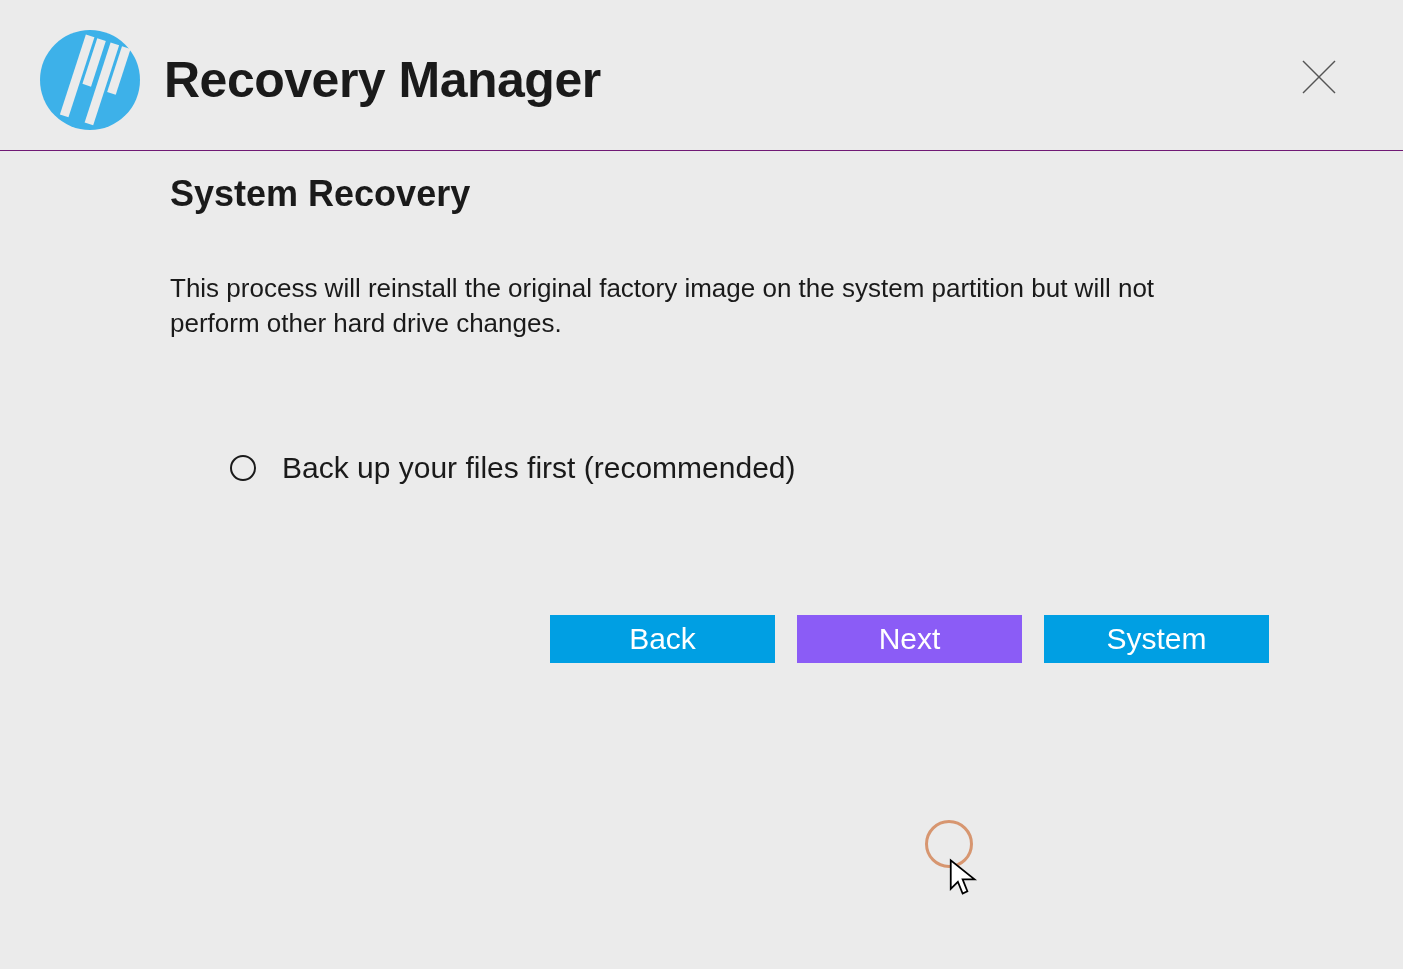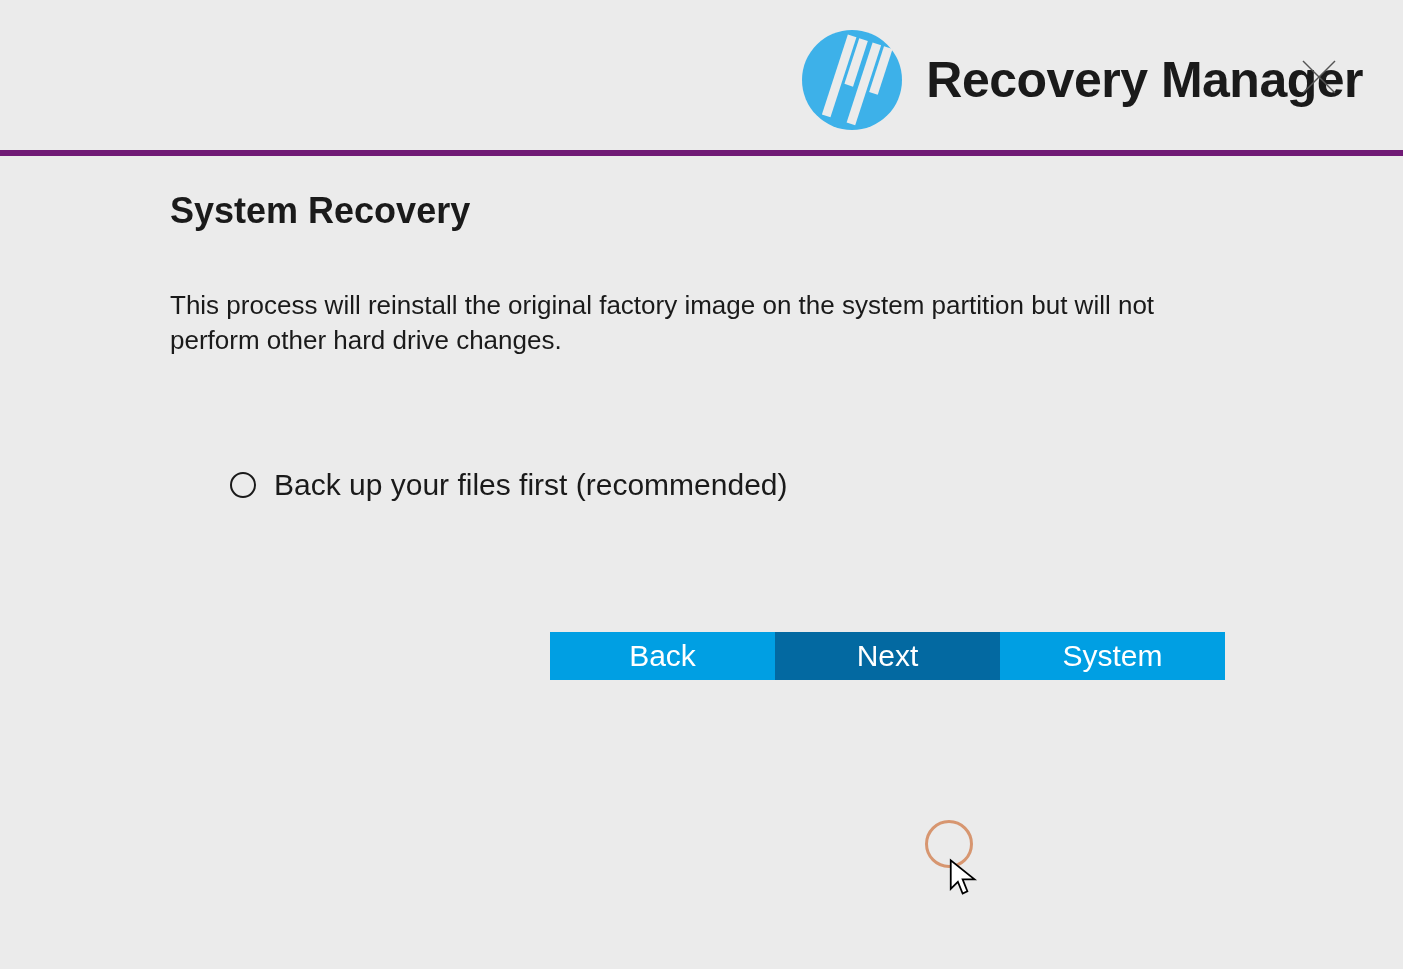--- a/index.html
+++ b/index.html
@@ -9,23 +9,22 @@
     color:#1a1a1a;
     width:1403px;
     height:969px;
     overflow:hidden;
     position:relative;
   }
   .header{
     display:flex;
     align-items:center;
     padding:30px 40px 20px 40px;
-    border-bottom:6px solid #701a75;
+    border-bottom:1px solid #701a75;
     position:relative;
-    justify-content:flex-end;
   }
   .logo{
     width:100px;height:100px;flex:0 0 auto;
   }
   .app-title{
     font-size:50px;
     font-weight:700;
     margin-left:24px;
     letter-spacing:-0.5px;
   }
@@ -36,76 +35,78 @@
     width:48px;height:48px;
     cursor:pointer;
     display:flex;align-items:center;justify-content:center;
   }
   .page{
     padding:18px 60px 0 170px;
   }
   .page-title{
     font-size:36px;
     font-weight:700;
-    margin:16px 0 56px 0;
+    margin:4px 0 56px 0;
   }
   .description{
     font-size:26px;
     font-weight:400;
     line-height:1.35;
     max-width:1060px;
     margin-bottom:110px;
   }
   .options{
     padding-left:60px;
     margin-bottom:130px;
   }
   .option-row{
     display:flex;
     align-items:center;
     font-size:30px;
     margin-bottom:32px;
     cursor:pointer;
+    gap:8px;
   }
   .radio{
     width:22px;height:22px;
     border:2px solid #1a1a1a;
     border-radius:50%;
     margin-right:18px;
     display:inline-flex;
     align-items:center;justify-content:center;
     flex:0 0 auto;
   }
   .radio .dot{
     width:12px;height:12px;border-radius:50%;background:#1a1a1a;
   }
   .hint{
     font-size:30px;
     padding-left:20px;
     margin-bottom:36px;
   }
   .buttons{
     display:flex;
+    gap:22px;
     padding-left:380px;
   }
   .btn{
     width:225px;
     height:48px;
     display:flex;align-items:center;justify-content:center;
     font-size:30px;
     color:#ffffff;
     background:#009fe3;
     border:none;
     cursor:pointer;
     font-family:inherit;
     font-weight:400;
     position:relative;
   }
   .btn.active{
-    background:#0369a1;
+    background:#8b5cf6;
   }
   .cursor{
     position:absolute;
     left:946px;
     top:857px;
     width:38px;height:40px;
     pointer-events:none;
   }
   .click-ring{
     position:absolute;

